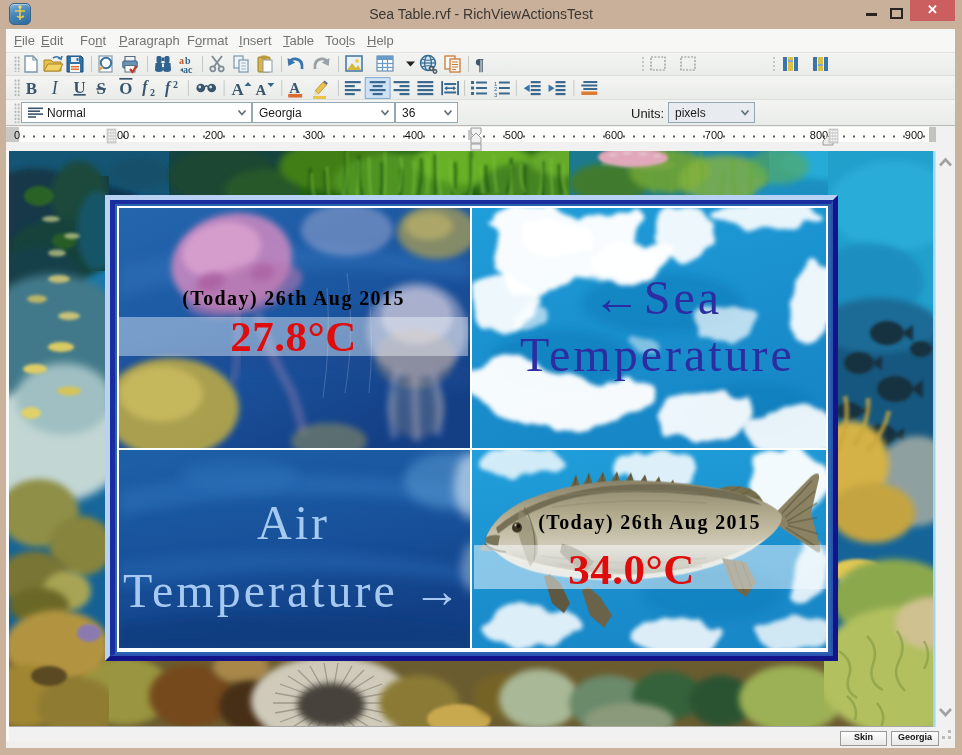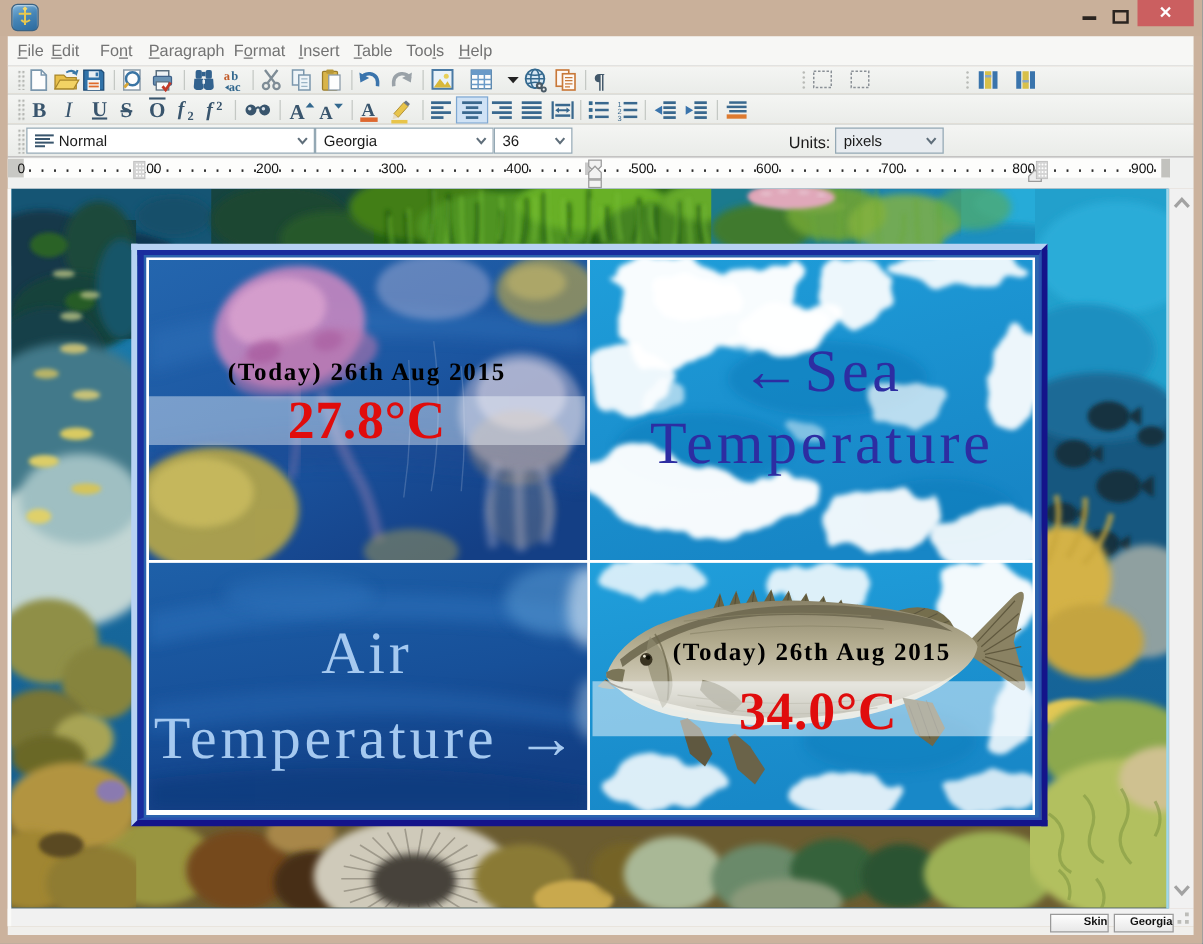--- a/index.html
+++ b/index.html
@@ -26,21 +26,21 @@
 .combo .cv{position:absolute;right:1px;top:1px;bottom:1px;width:17px;display:flex;align-items:center;justify-content:center}
 
 #ruler{left:6px;top:125px;width:949px;height:26px;background:#f0f1f0;border-top:1px solid #b8b8b8}
 #rwhite{left:6px;top:127px;width:929px;height:15px;background:#fdfdfc}
 
 #doc{left:9px;top:151px;width:926px;height:576px;overflow:hidden;background:#1b6a9a;border-bottom:1px solid #a8a8a4}
 
 #vsb{left:935px;top:151px;width:20px;height:576px;background:#f1f1f1;border-left:1px solid #dcdcdc}
 #hsb{left:6px;top:727px;width:949px;height:14px;background:#f1f1f1}
 #status{left:6px;top:741px;width:949px;height:8px;background:#f0efec}
-.sbtn{position:absolute;height:15px;background:linear-gradient(#fdfdfd,#e8e8e8);border:1px solid #9a9a9a;font-size:9px;font-weight:bold;color:#111;text-align:right;line-height:11px;font-family:"Liberation Sans",sans-serif}
+.sbtn{position:absolute;height:15px;background:linear-gradient(#fdfdfd,#e8e8e8);border:1px solid #9a9a9a;font-size:9px;font-weight:bold;color:#111;text-align:center;line-height:11px;font-family:"Liberation Sans",sans-serif}
 
 #bl{left:0;top:29px;width:6px;height:719px;background:#cbb29d}
 #br{left:955px;top:29px;width:7px;height:719px;background:#cbb29d}
 #bb{left:0;top:748px;width:962px;height:7px;background:#cbb29d}
 
 #tframe{left:105px;top:195px;width:733px;height:466px;border-style:solid;border-width:5px;border-color:#b7d2f3 #14148a #14148a #b7d2f3}
 #tframe2{position:absolute;left:0;top:0;width:723px;height:456px;border-style:solid;border-width:4px 2px 2px 5px;border-color:#1a2d9e #2a52b0 #2a52b0 #1a2d9e;background:#2b63ae}
 #cells{left:117px;top:206px;width:711px;height:446px;background:#fff}
 .cell{position:absolute;overflow:hidden}
 #ctl{left:2px;top:2px;width:351px;height:240px}
@@ -57,20 +57,21 @@
 
   <div class="abs" id="title"></div>
   <div class="abs" id="appicon">
       <svg width="22" height="22" viewBox="0 0 22 22" style="position:absolute;left:-1px;top:-1px">
         <g stroke="#e8c84e" stroke-width="1.6" fill="none">
           <path d="M6,8 h10 M11,5 v12 M8,13 q3,3 7,0"></path>
         </g>
         <path d="M9,4 l2,-2 2,2 -2,2Z" fill="#f0d86a"></path>
       </svg>
     </div>
+  <div class="abs" id="titletxt">Sea Table.rvf - RichViewActionsTest</div>
   <div class="abs" id="mini"></div>
   <div class="abs" id="maxi"></div>
   <div class="abs" id="closeb">✕</div>
 
   <div class="abs" id="menu">
     <span class="mi" style="left:8px"><u>F</u>ile</span>
     <span class="mi" style="left:35px"><u>E</u>dit</span>
     <span class="mi" style="left:74px">Fo<u>n</u>t</span>
     <span class="mi" style="left:113px"><u>P</u>aragraph</span>
     <span class="mi" style="left:181px">F<u>o</u>rmat</span>
@@ -946,21 +947,21 @@
     </div>
   </div>
 
   <div class="abs datetxt" style="left:119px;top:287px;width:349px">(Today) 26th Aug 2015</div>
   <div class="abs band" style="left:119px;top:317px;width:349px;height:39px"></div>
   <div class="abs temptxt" style="left:119px;top:312px;width:349px">27.8°C</div>
   <div class="abs bigtxt" style="left:472px;top:269px;width:371px;color:#2d2da2;line-height:57px">←Sea<br>Temperature</div>
   <div class="abs bigtxt" style="left:119px;top:489px;width:349px;color:#a5c9f0;line-height:68px">Air<br>Temperature →</div>
   <div class="abs datetxt" style="left:472px;top:511px;width:355px">(Today) 26th Aug 2015</div>
   <div class="abs band" style="left:474px;top:545px;width:353px;height:44px;background:rgba(248,251,255,.5)"></div>
-  <div class="abs temptxt" style="left:495px;top:545px;width:319px">34.0°C</div>
+  <div class="abs temptxt" style="left:472px;top:545px;width:319px">34.0°C</div>
 
   <div class="abs" id="vsb">
     <svg width="20" height="576">
       <path d="M4,14.5 L9.5,8.5 L15,14.5" stroke="#a2a2a2" stroke-width="2.6" fill="none"></path>
       <path d="M4,558 L9.5,564 L15,558" stroke="#a2a2a2" stroke-width="2.6" fill="none"></path>
     </svg></div>
   <div class="abs" id="hsb"></div>
   <div class="abs" style="left:933px;top:151px;width:2px;height:576px;background:#9fd8ec"></div>
   <div class="abs" style="left:929px;top:127px;width:7px;height:15px;background:#c2c2be"></div>
   <svg class="abs" style="left:936px;top:728px" width="18" height="20">

